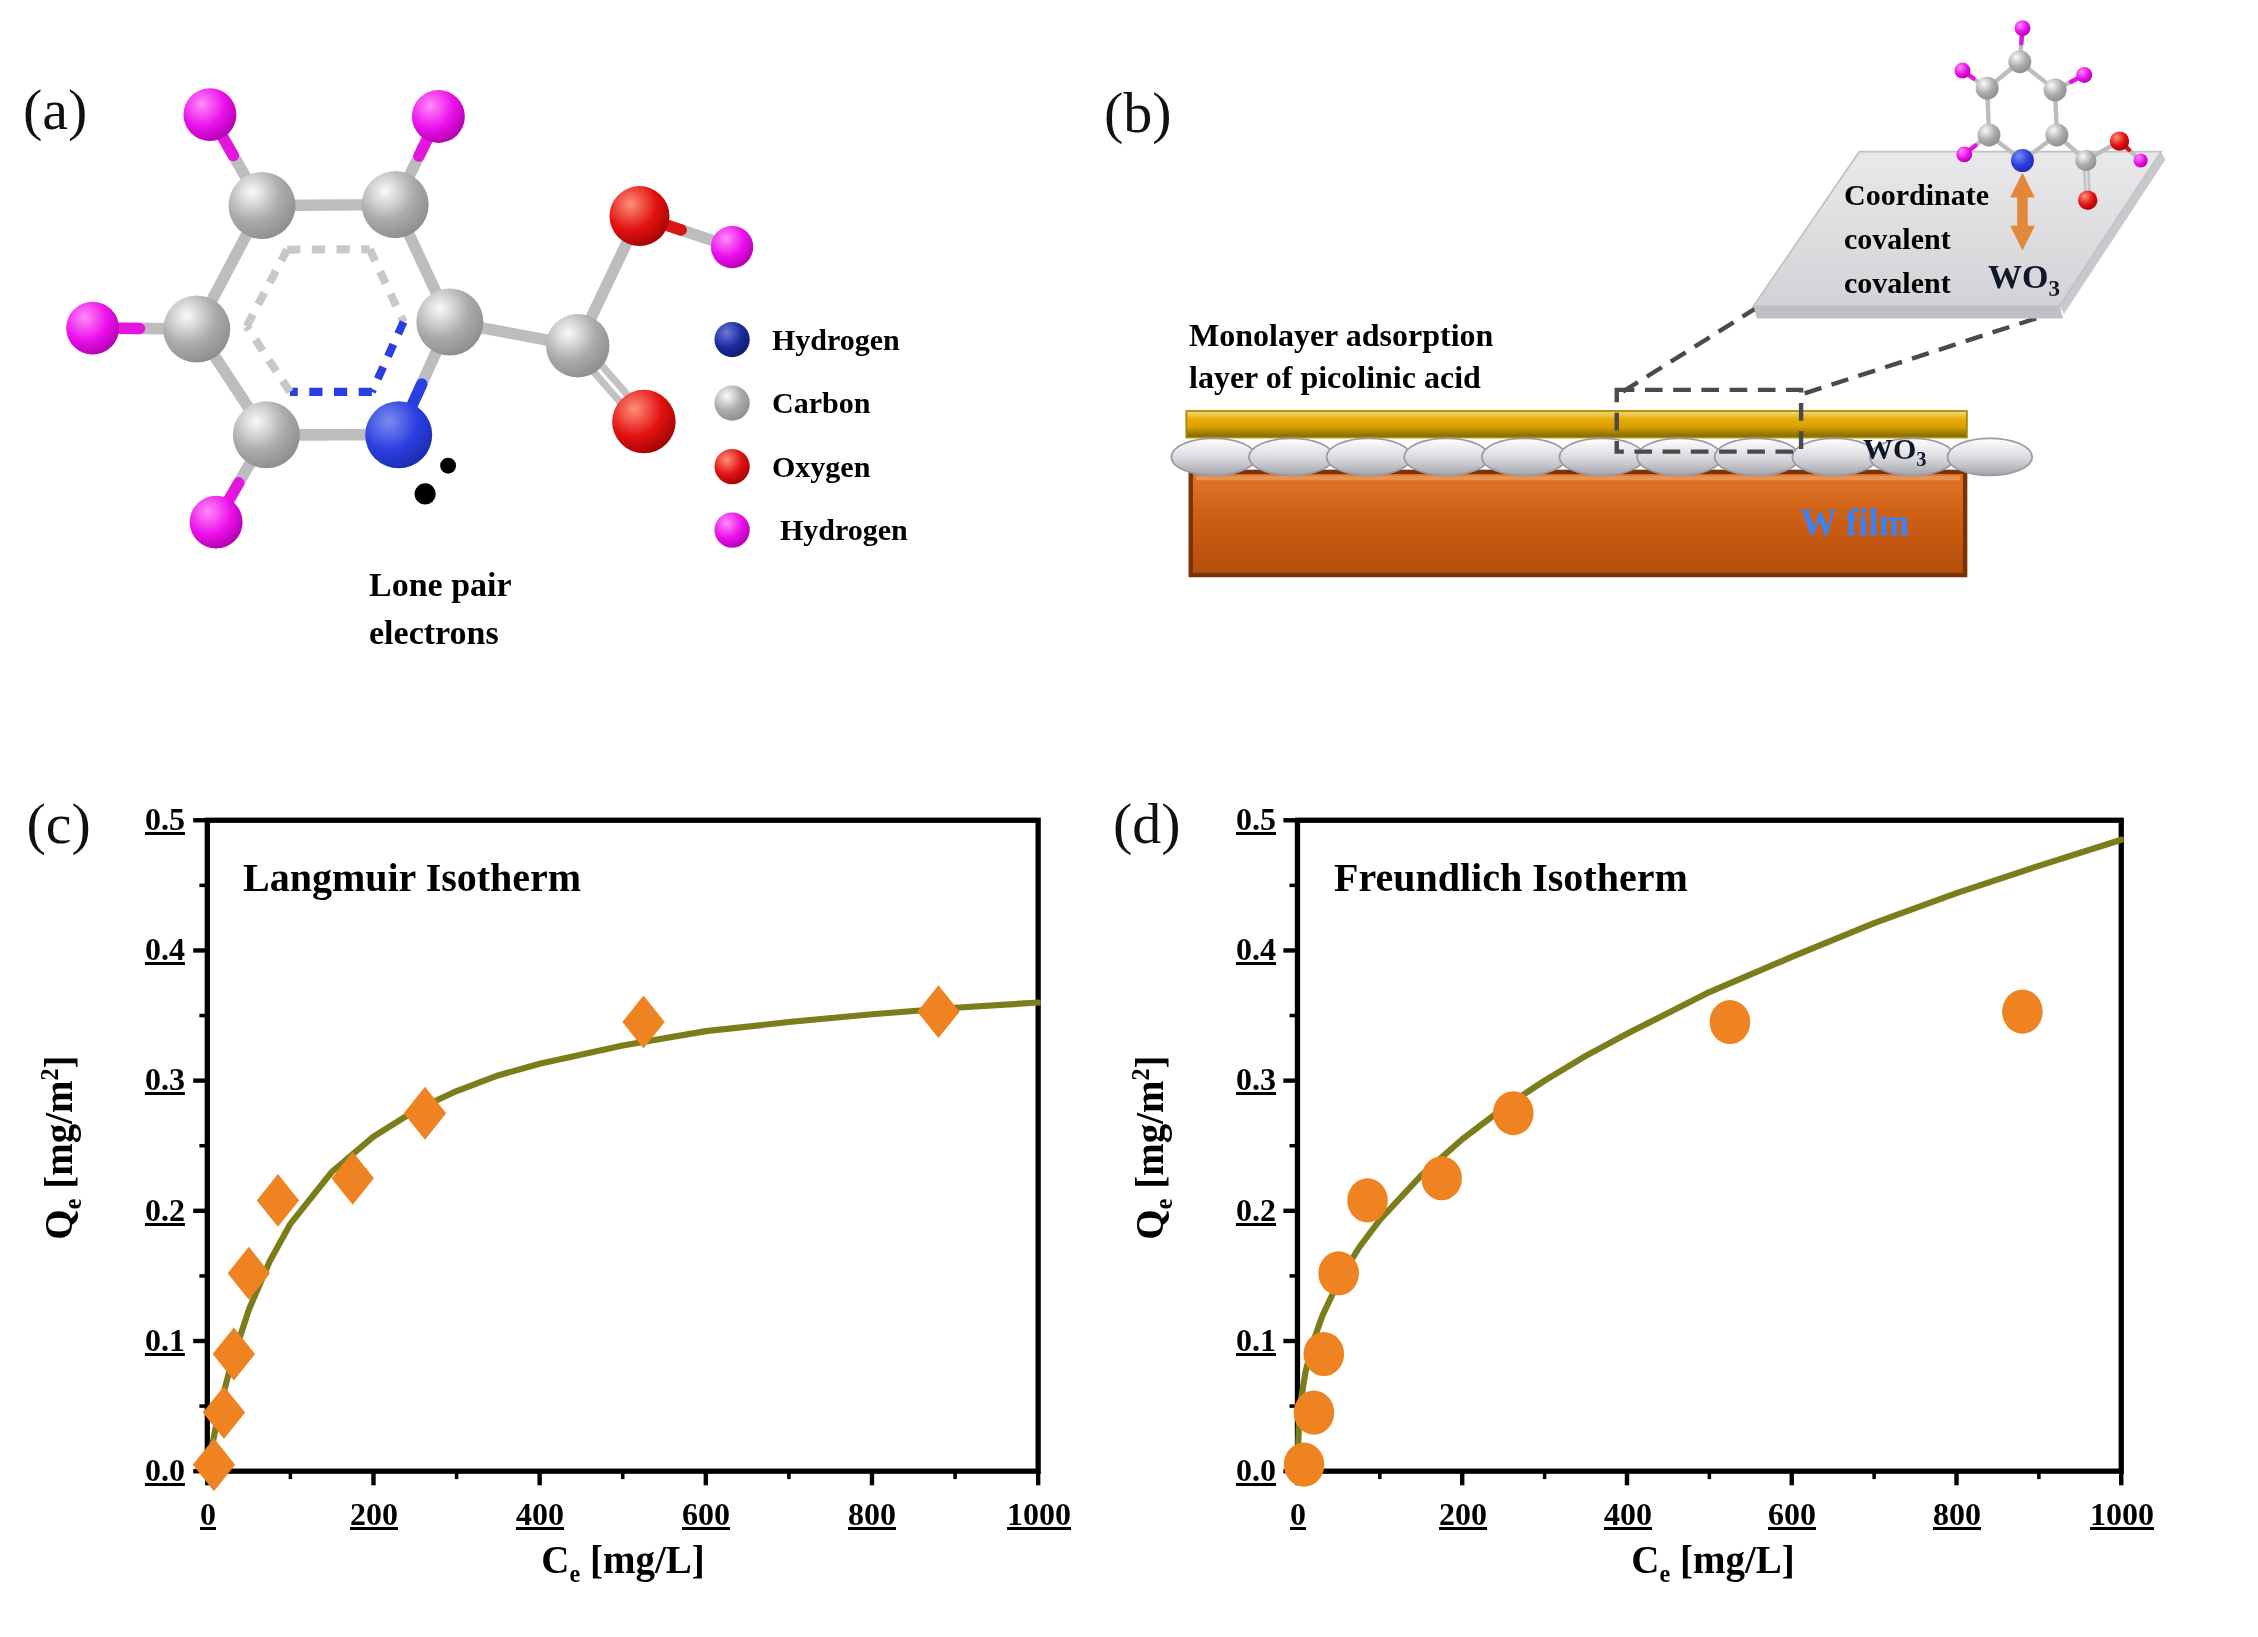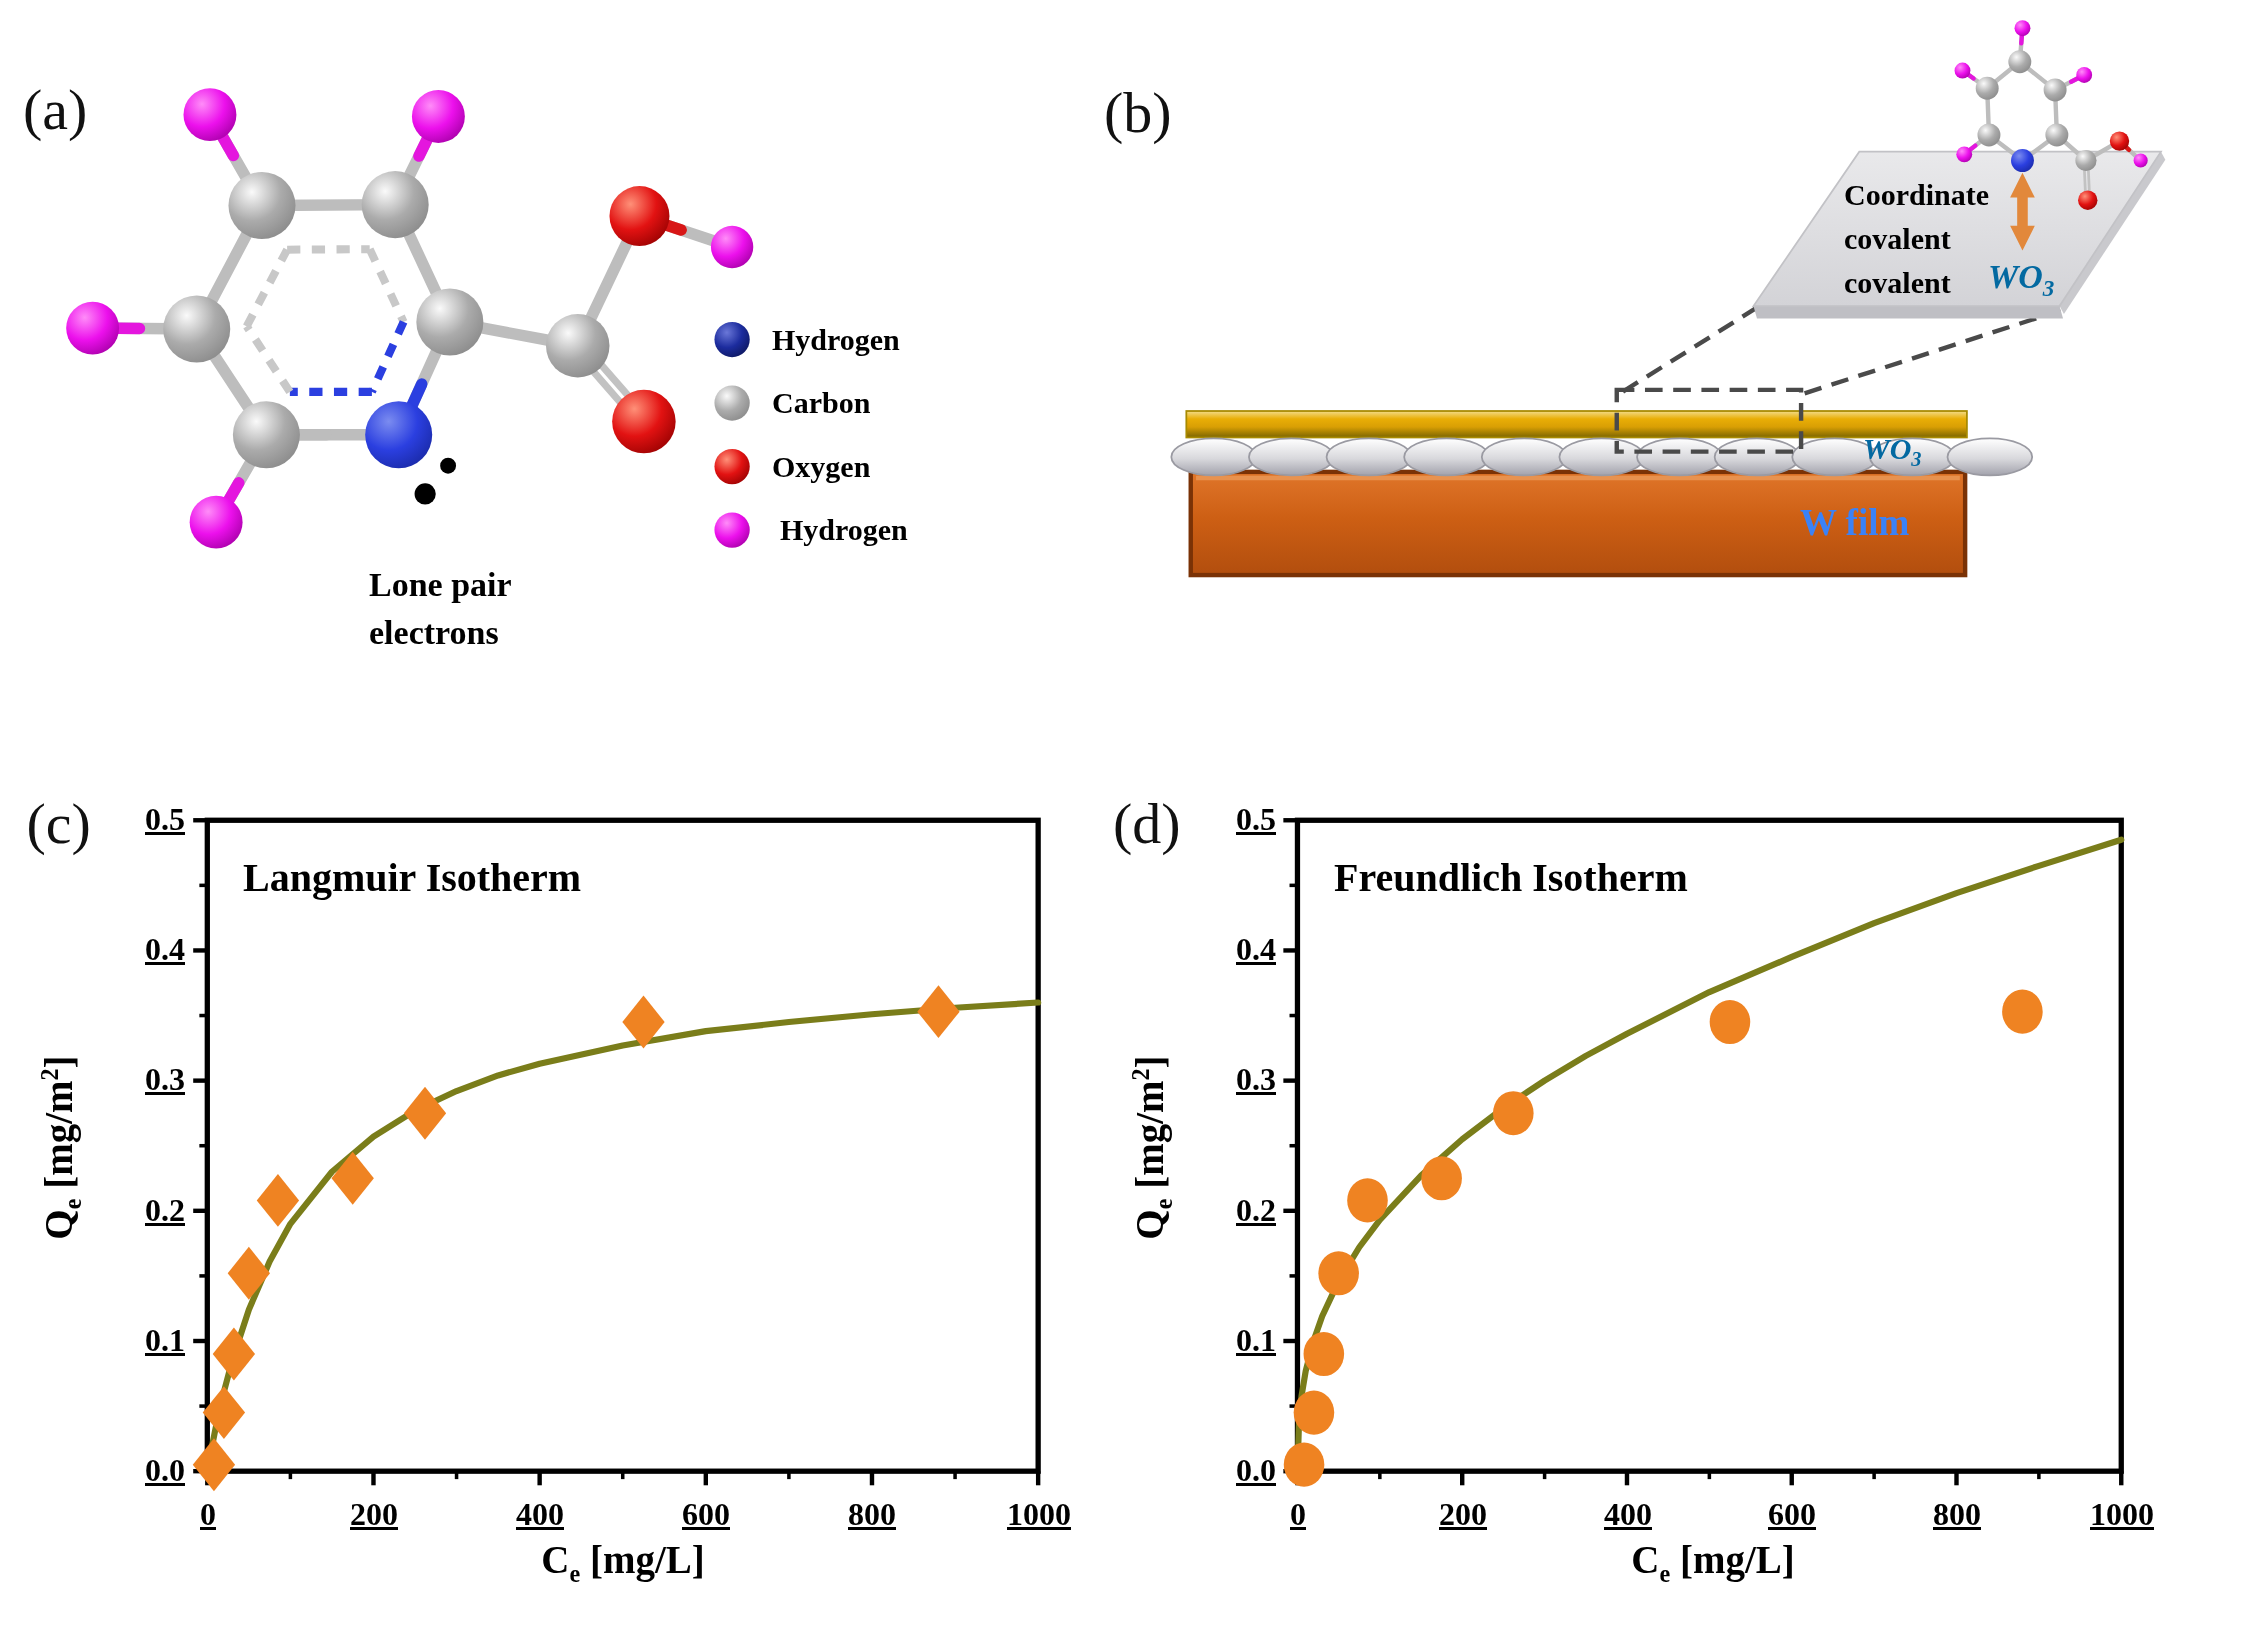--- a/index.html
+++ b/index.html
@@ -8,21 +8,21 @@
   #art{position:absolute;left:0;top:0;}
   .abs{position:absolute;}
   .panel-label{font-size:58px;color:#111;}
   .caption{font-size:32px;font-weight:bold;line-height:42px;white-space:nowrap;}
   .caption span{display:block;}
   .inset-caption{font-size:30px;font-weight:bold;line-height:44px;}
   .inset-caption span{display:block;}
   .lonepair{font-size:34px;font-weight:bold;line-height:48px;margin-top:32px;}
   .lonepair span{display:block;}
   .legend-label{font-size:30px;font-weight:bold;white-space:nowrap;}
-  .wo3{color:#0369a1;font-weight:bold;white-space:nowrap;font-style:italic;}
+  .wo3{color:#0f172a;font-weight:bold;white-space:nowrap;}
   .wo3 sub{font-size:0.68em;}
   .wfilm{font-size:37px;font-weight:bold;color:#3b82f6;white-space:nowrap;}
   .chart-title{font-size:40px;font-weight:bold;white-space:nowrap;}
   .axis-label{font-size:39px;font-weight:bold;text-align:center;white-space:nowrap;}
   .axis-label sub{font-size:0.62em;}
   .axis-label sup{font-size:0.62em;}
   .tick-label{position:absolute;font-size:32px;font-weight:bold;font-family:"Liberation Serif",serif;text-decoration:underline;}
   .xlab{text-align:center;}
   .ylab{text-align:right;}
 </style>
@@ -267,20 +267,24 @@
 
   <div class="abs lonepair" style="left:369px;top:529px;">
     <span>Lone pair</span>
     <span>electrons</span>
   </div>
   <div class="abs legend-label" style="left:772px;top:323px;">Hydrogen</div>
   <div class="abs legend-label" style="left:772px;top:386px;">Carbon</div>
   <div class="abs legend-label" style="left:772px;top:450px;">Oxygen</div>
   <div class="abs legend-label" style="left:772px;top:513px;margin-left:8px;">Hydrogen</div>
 
+  <div class="abs caption" style="left:1189px;top:314px;">
+    <span>Monolayer adsorption</span>
+    <span>layer of picolinic  acid</span>
+  </div>
   <div class="abs inset-caption" style="left:1844px;top:173px;">
     <span>Coordinate</span>
     <span>covalent</span>
     <span>covalent</span>
   </div>
   <div class="abs wo3" style="left:1988px;top:258px;font-size:34px;"><span>WO</span><sub>3</sub></div>
   <div class="abs wo3" style="left:1863px;top:432px;font-size:30px;"><span>WO</span><sub>3</sub></div>
   <div class="abs wfilm" style="left:1800px;top:501px;">W film</div>
 
   <div class="abs chart-title" style="left:1334px;top:854px;">Freundlich Isotherm</div>

